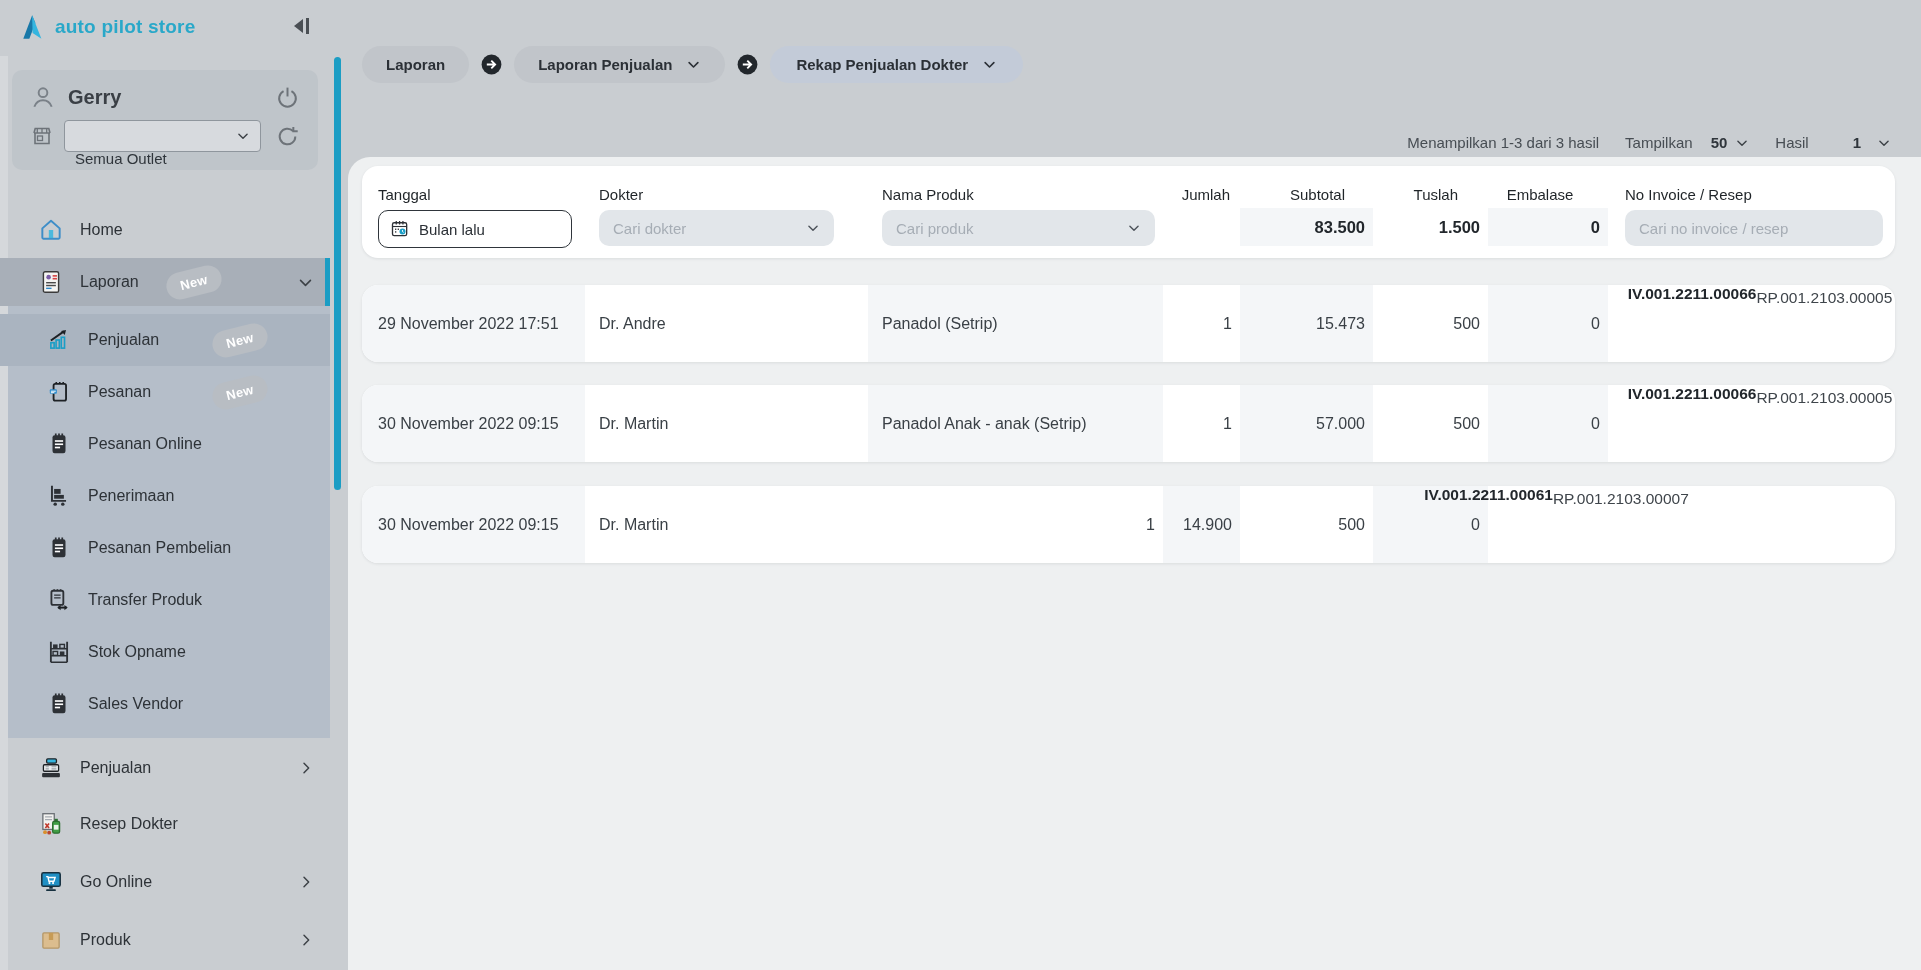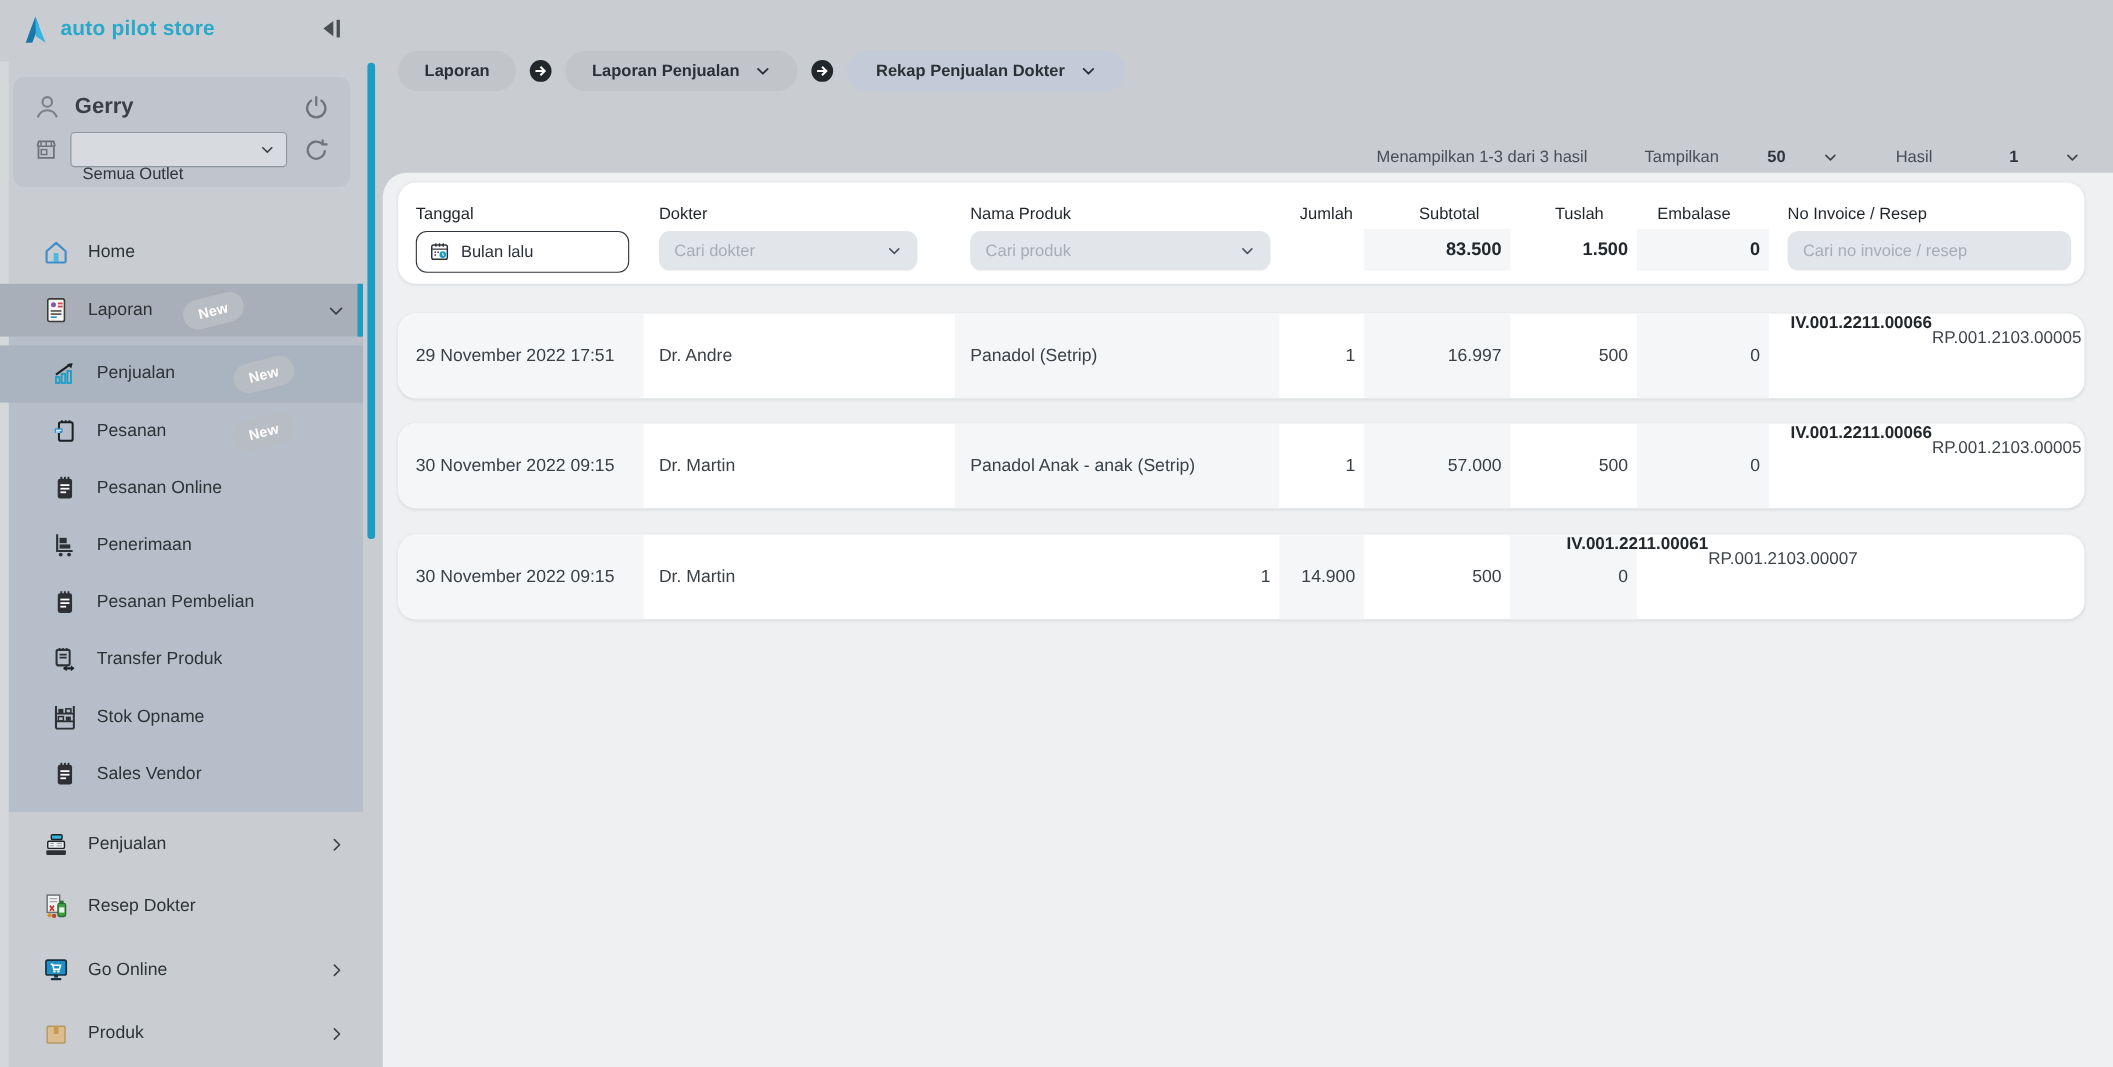--- a/index.html
+++ b/index.html
@@ -35,21 +35,21 @@
   .chev-end{position:absolute;right:16px;}
   .mt6{margin-top:6px}.mt8{margin-top:8px}.mt10{margin-top:10px}
   
   .side-scrollbar{position:absolute;left:334px;top:57px;width:7px;height:433px;border-radius:4px;background:#1b9dc4;}
   
   .content{position:absolute;left:348px;top:0;right:0;bottom:0;}
   .breadcrumb{position:absolute;top:46px;left:14px;display:flex;align-items:center;gap:10px;}
   .pill{height:37px;border-radius:999px;background:#c1c5ca;display:flex;align-items:center;padding:0 24px;font-size:15px;font-weight:bold;color:#2b3036;cursor:pointer;}
   .pill .chev{margin-left:14px;}
   .pill-active{background:#c3cbd8;padding:0 26px;}
-  .pagination{position:absolute;top:134px;right:30px;display:flex;align-items:center;font-size:15px;color:#474d53;gap:26px;}
+  .pagination{position:absolute;top:134px;right:30px;display:flex;align-items:center;font-size:15px;color:#474d53;}
   .pagination .val{color:#2f353b;font-weight:bold;}
   .pg-gap26{margin-left:26px}.pg-gap18{margin-left:18px}.pg-gap44{margin-left:44px}.pg-gap8{margin-left:8px}.pg-gap16{margin-left:16px}
   .panel{position:absolute;top:157px;left:0;right:0;bottom:0;background:#eef0f1;border-top-left-radius:22px;}
   .card{position:absolute;left:14px;width:1533px;background:#fff;border-radius:16px;box-shadow:0 1px 3px rgba(40,50,60,0.10);}
   .header-card{top:9px;height:92px;}
   .row-card{height:77px;}
   .rc1{top:128px}.rc2{top:228px}.rc3{top:329px}
   .hgrid,.rgrid{display:grid;grid-template-columns:223px 283px 295px 77px 133px 115px 120px 287px;height:100%;}
   .hcell{padding-top:20px;box-sizing:border-box;}
   .hlabel{font-size:15px;font-weight:normal;color:#1f2428;height:16px;}
@@ -65,21 +65,21 @@
   .tot{margin-top:6px;height:38px;line-height:38px;font-size:16.5px;font-weight:bold;color:#22272c;text-align:right;padding-right:8px;}
   .tot.stripe{background:#f4f6f8;}
   .inv-input{margin-left:17px;width:258px;height:36px;box-sizing:border-box;background:#e2e6ea;border:none;border-radius:10px;padding:0 14px;font-size:15px;color:#2b3036;font-family:"Liberation Sans","DejaVu Sans",sans-serif;}
   .inv-input::placeholder{color:#a6adb5;opacity:1;}
   .rcell{display:flex;align-items:center;font-size:16px;color:#3a4046;box-sizing:border-box;}
   .rcell.s{background:#f4f6f8;}
   .rcell.first{border-radius:16px 0 0 16px;}
   .rnum{justify-content:flex-end;padding-right:8px;}
   .rinv{flex-direction:row;align-items:flex-start;justify-content:center;padding-left:17px;}
   .inv1{font-size:15.5px;font-weight:bold;color:#22272c;}
-  .inv2{font-size:15.5px;color:#3f454b;margin-top:14px;}
+  .inv2{font-size:15.5px;color:#3f454b;margin-top:4px;}
 </style>
 </head>
 <body>
 
 <div class="sidebar">
   <div class="scroll-track"></div>
 
   <div class="logo-row">
     <span>
       <svg width="26" height="28" viewBox="0 0 24 26">
@@ -474,21 +474,21 @@
         </div>
       </div>
     </div>
 
     <div class="card row-card rc1">
       <div class="rgrid">
         <div class="rcell s first pl16">29 November 2022 17:51</div>
         <div class="rcell pl14">Dr. Andre</div>
         <div class="rcell s pl14">Panadol (Setrip)</div>
         <div class="rcell rnum">1</div>
-        <div class="rcell s rnum">16.997</div>
+        <div class="rcell s rnum">15.473</div>
         <div class="rcell rnum">500</div>
         <div class="rcell s rnum">0</div>
         <div class="rcell rinv">
           <span class="inv1">IV.001.2211.00066</span>
           <span class="inv2">RP.001.2103.00005</span>
         </div>
       </div>
     </div>
 
     <div class="card row-card rc2">

